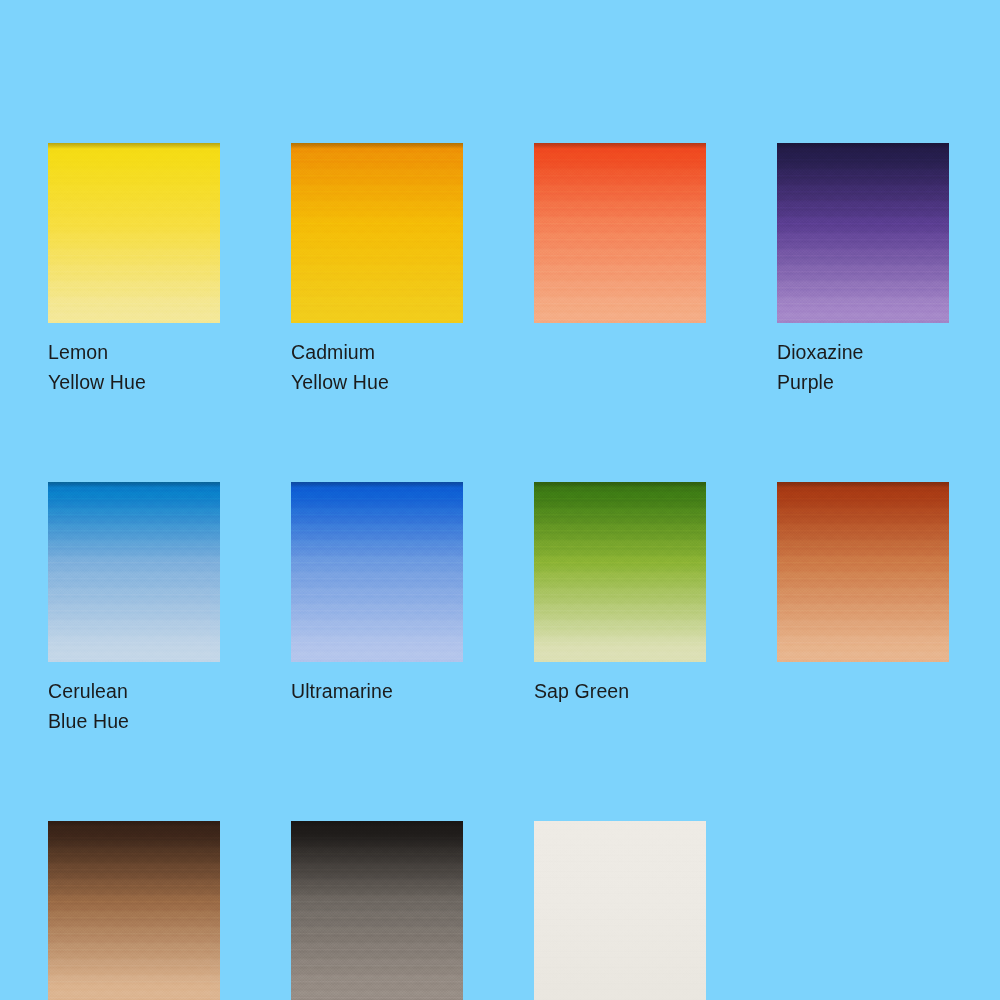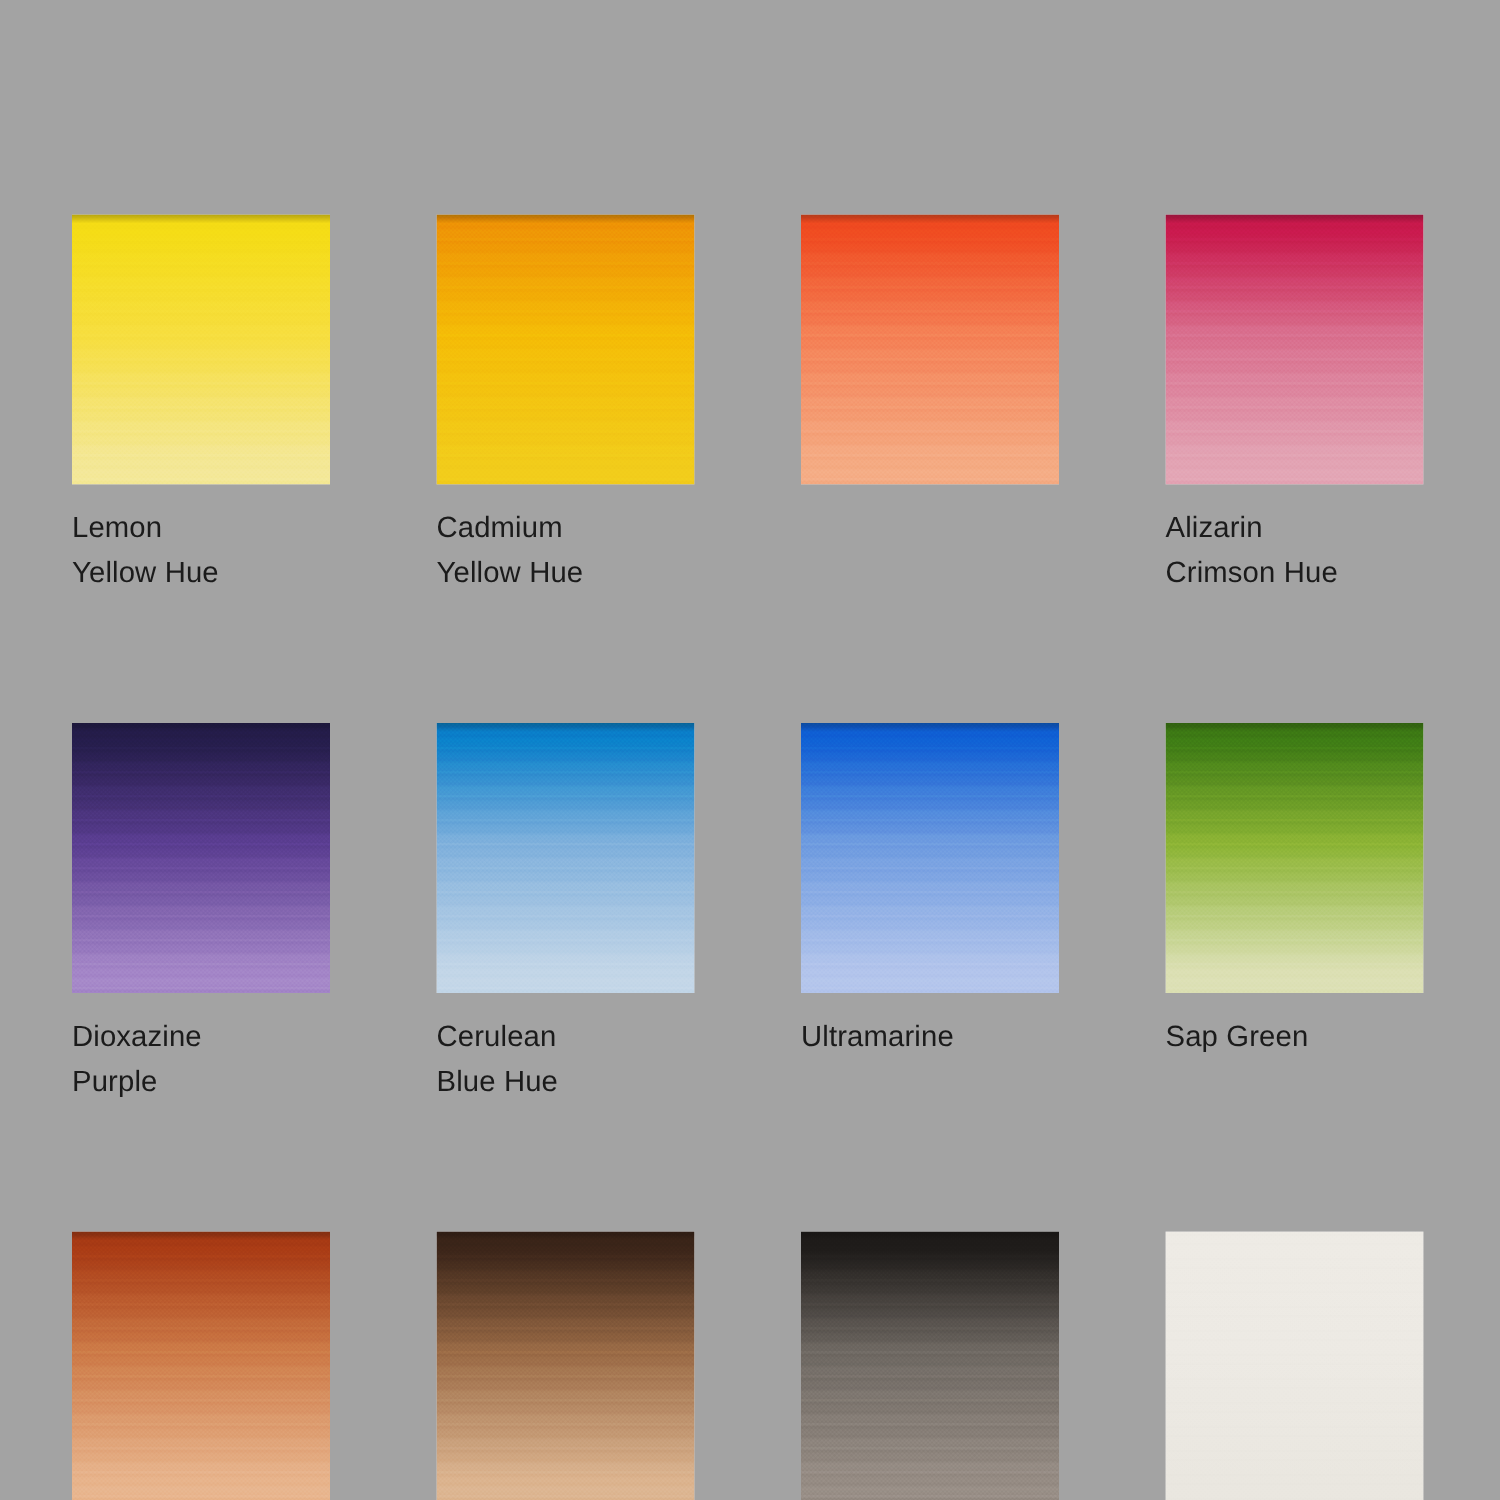--- a/index.html
+++ b/index.html
@@ -13,21 +13,21 @@
     height: 1000px;
     font-family: "Liberation Sans", sans-serif;
     -webkit-font-smoothing: antialiased;
     overflow: hidden;
   }
 
   #swatch-chart {
     position: relative;
     width: 1000px;
     height: 1000px;
-    background: #a3a3a3;
+    background: #7dd3fc;
   }
 
   .swatch-grid {
     position: absolute;
     left: 48px;
     top: 143px;
     width: 904px;
     display: grid;
     grid-template-columns: repeat(4, 172px);
     grid-column-gap: 71px;
@@ -149,30 +149,20 @@
       <div class="swatch-cell">
         <div class="swatch-chip">
           <div class="paint" style="background: linear-gradient(rgb(240, 74, 32) 0%, rgb(240, 74, 32) 7%, rgb(245, 128, 85) 45%, rgb(245, 171, 131) 92%, rgb(245, 171, 131) 100%);"></div>
           <div class="strokes"></div>
           <div class="weave"></div>
           <div class="top-edge"></div>
         </div>
       </div>
       <div class="swatch-cell">
         <div class="swatch-chip">
-          <div class="paint" style="background: linear-gradient(rgb(201, 25, 76) 0%, rgb(201, 25, 76) 7%, rgb(217, 111, 142) 45%, rgb(227, 164, 180) 92%, rgb(227, 164, 180) 100%);"></div>
-          <div class="strokes"></div>
-          <div class="weave"></div>
-          <div class="top-edge"></div>
-        </div>
-        <div class="swatch-label">Alizarin
-Crimson Hue</div>
-      </div>
-      <div class="swatch-cell">
-        <div class="swatch-chip">
           <div class="paint" style="background: linear-gradient(rgb(36, 28, 74) 0%, rgb(36, 28, 74) 7%, rgb(90, 61, 145) 45%, rgb(164, 134, 200) 92%, rgb(164, 134, 200) 100%);"></div>
           <div class="strokes"></div>
           <div class="weave"></div>
           <div class="top-edge"></div>
         </div>
         <div class="swatch-label">Dioxazine
 Purple</div>
       </div>
       <div class="swatch-cell">
         <div class="swatch-chip">

